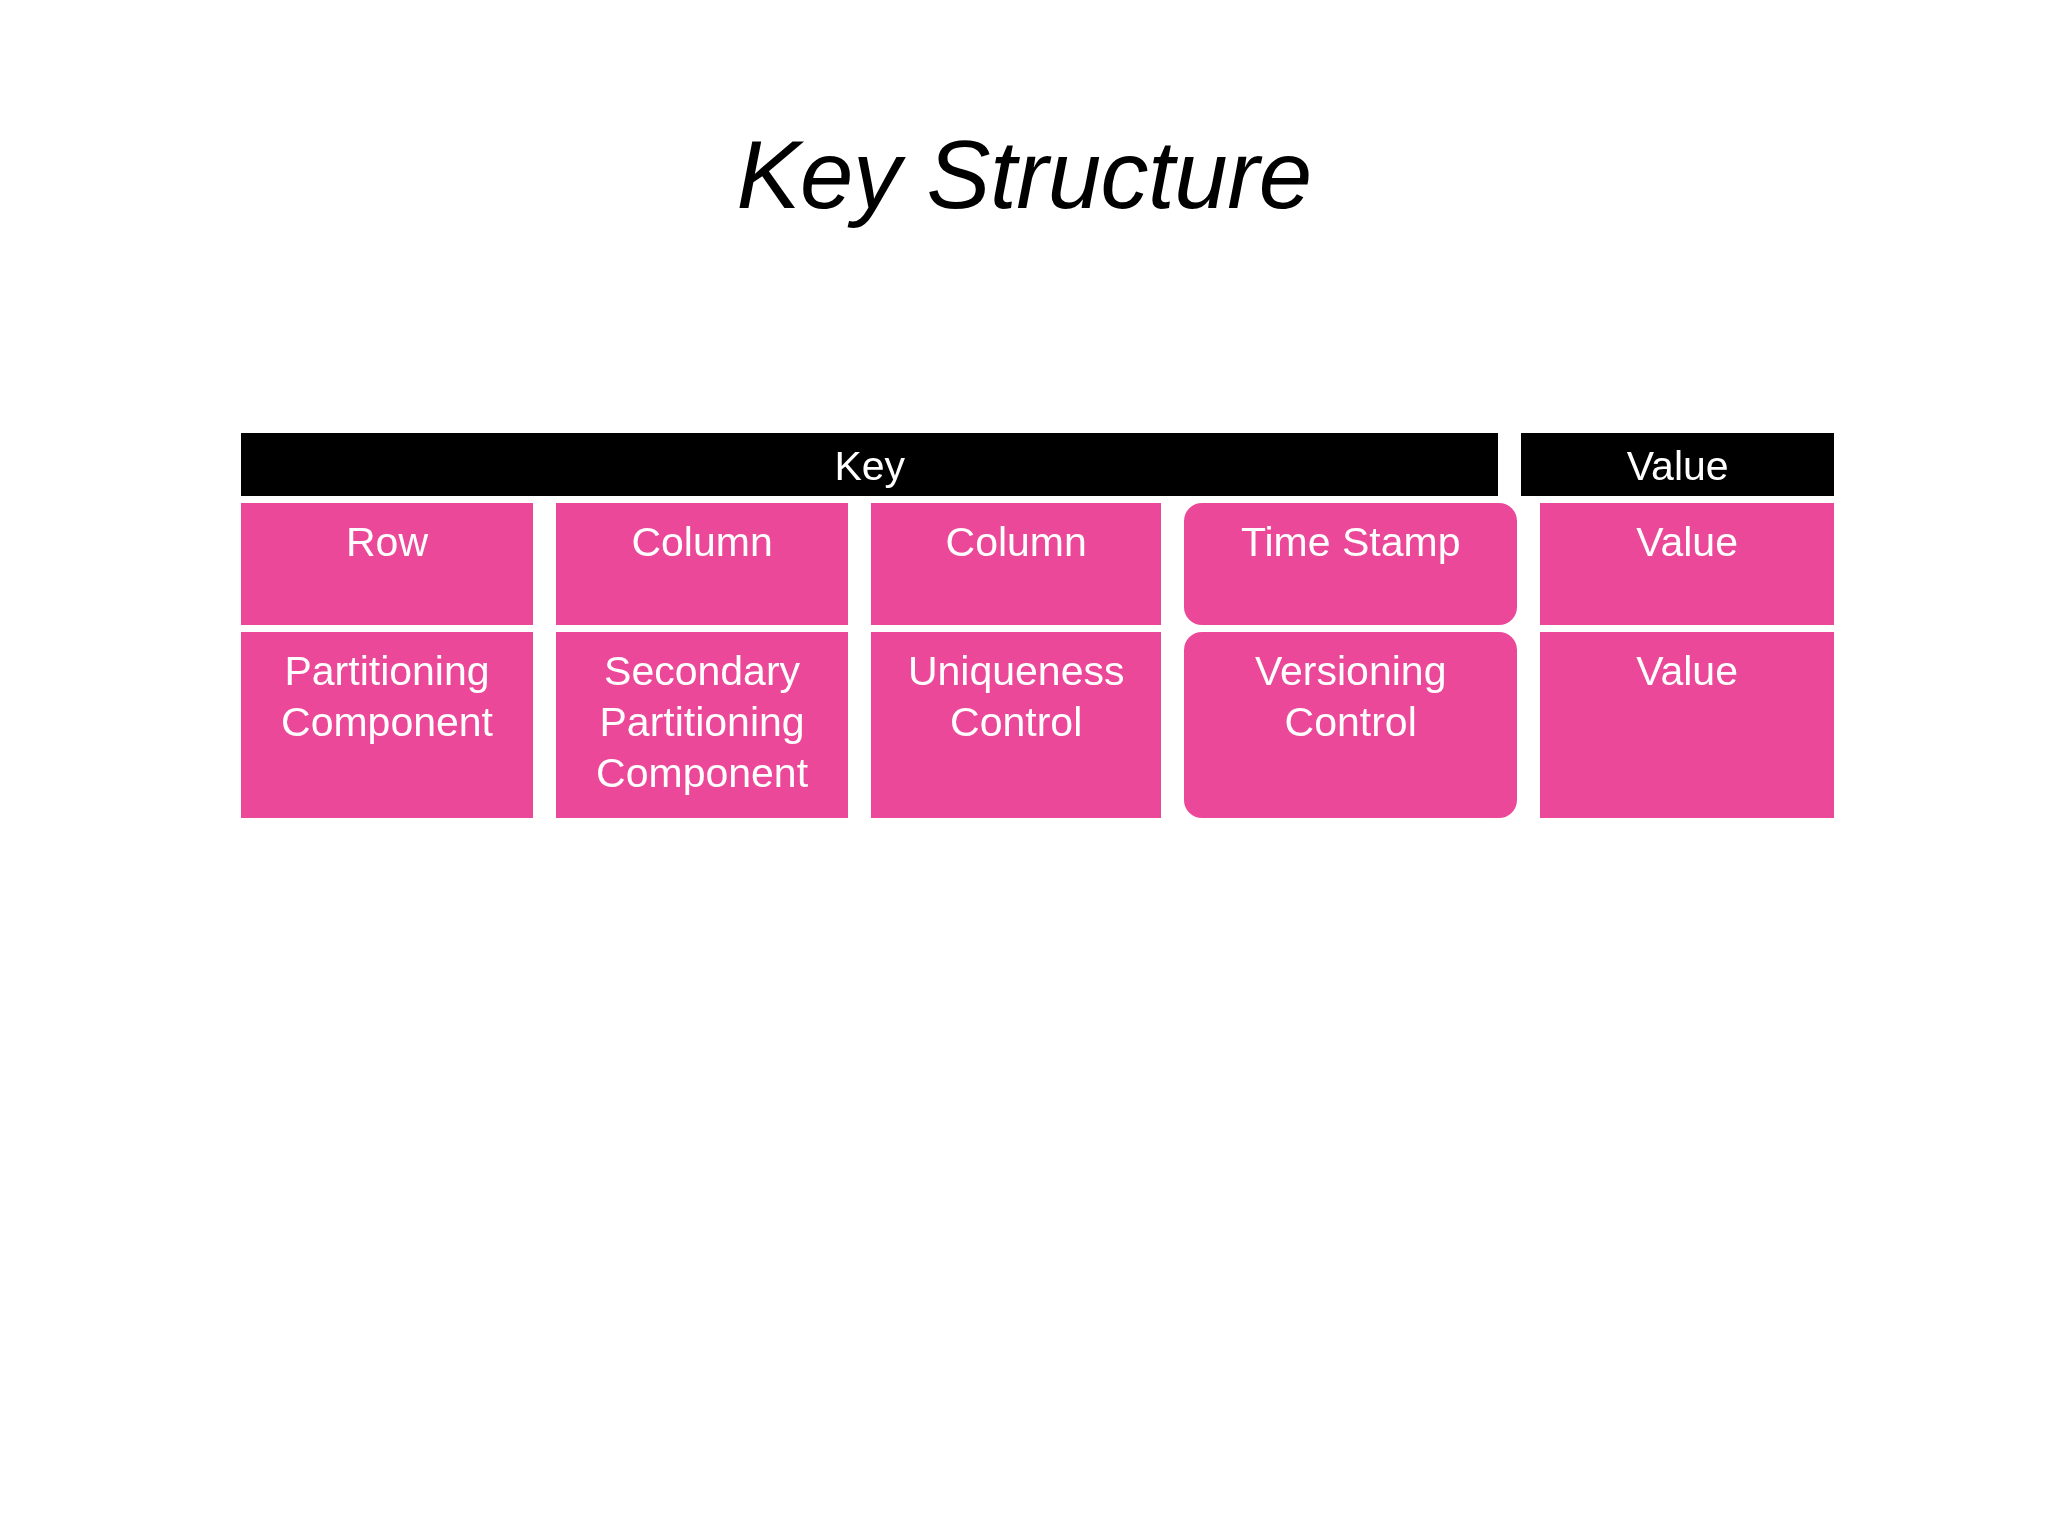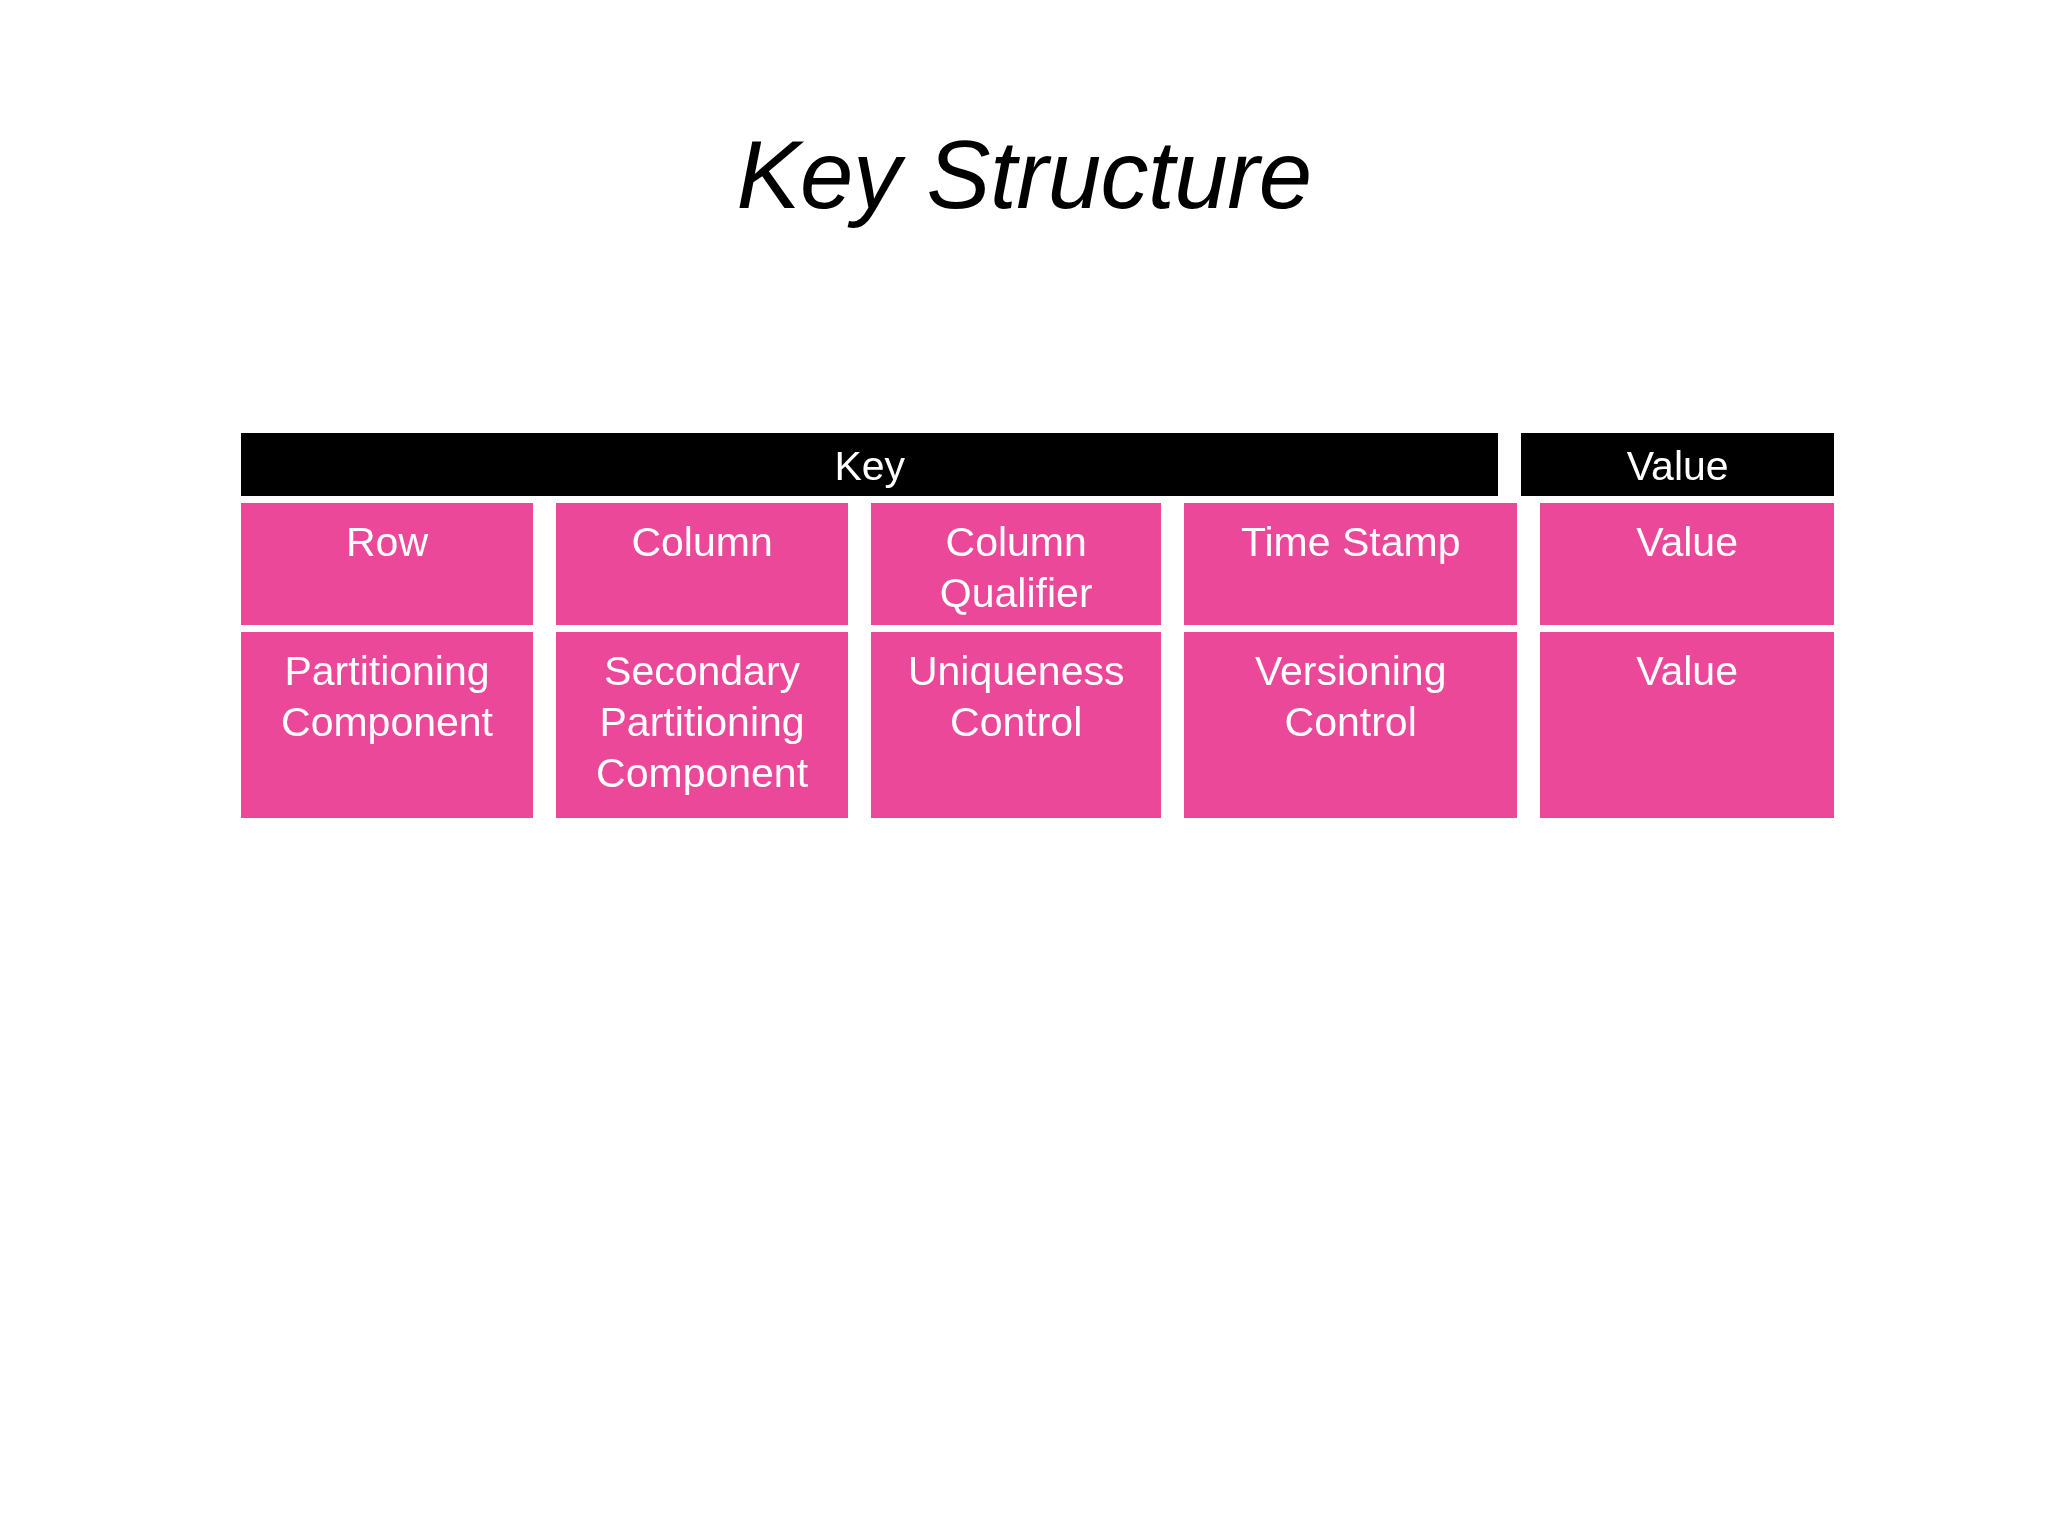--- a/index.html
+++ b/index.html
@@ -78,21 +78,21 @@
     line-height: 56px;
   }
   .header-row .cell-key   { width: 1272px; }
   .header-row .cell-value { width: 316px; }
 
   
   .body-row .cell { background: #ec4899; }
   .col-1 { width: 314px; }
   .col-2 { width: 314px; }
   .col-3 { width: 312px; }
-  .col-4 { width: 358px; }
+  .col-4 { width: 358px; border-radius: 18px; }
   .col-5 { width: 316px; }
 
   .row-mid .cell { height: 122px; }
   .row-bottom .cell { height: 186px; }
 
   .cell-text {
     display: block;
   }
 </style>
 </head>
@@ -112,21 +112,20 @@
     <div class="tbl-row body-row row-mid">
       <div class="cell col-1">
         <span class="cell-text">Row</span>
 
       </div>
       <div class="cell col-2">
         <span class="cell-text">Column</span>
       </div>
       <div class="cell col-3">
         <span class="cell-text">Column</span>
-        <span class="cell-text">Qualifier</span>
       </div>
       <div class="cell col-4">
         <span class="cell-text">Time Stamp</span>
 
       </div>
       <div class="cell col-5">
         <span class="cell-text">Value</span>
 
       </div>
     </div>

